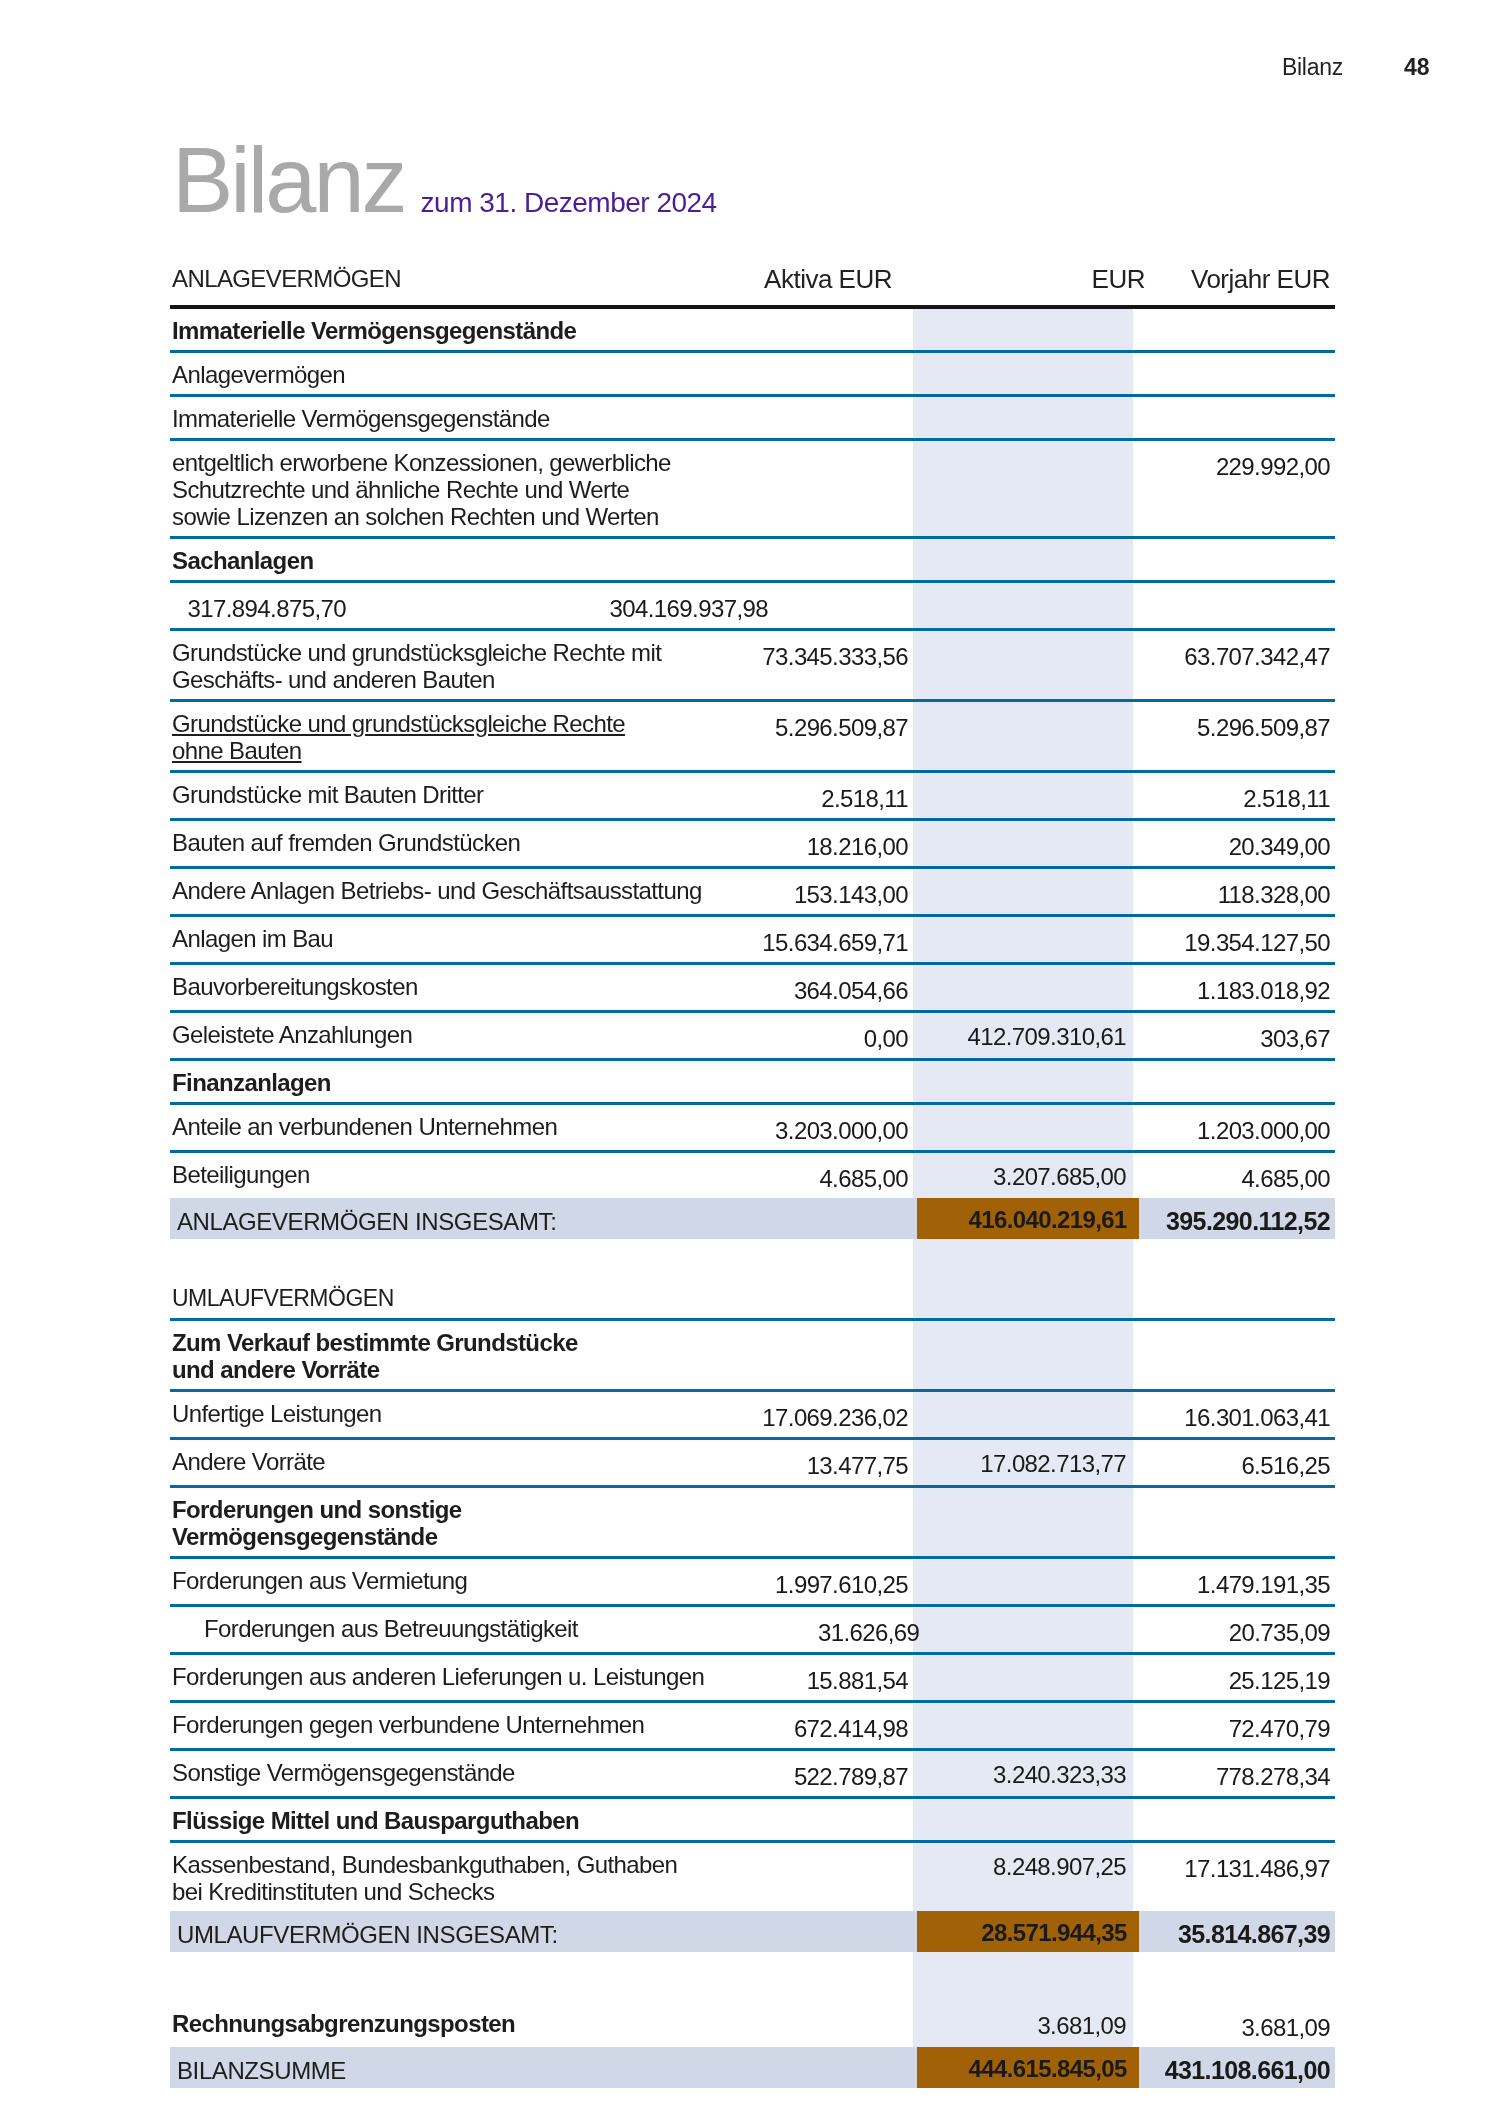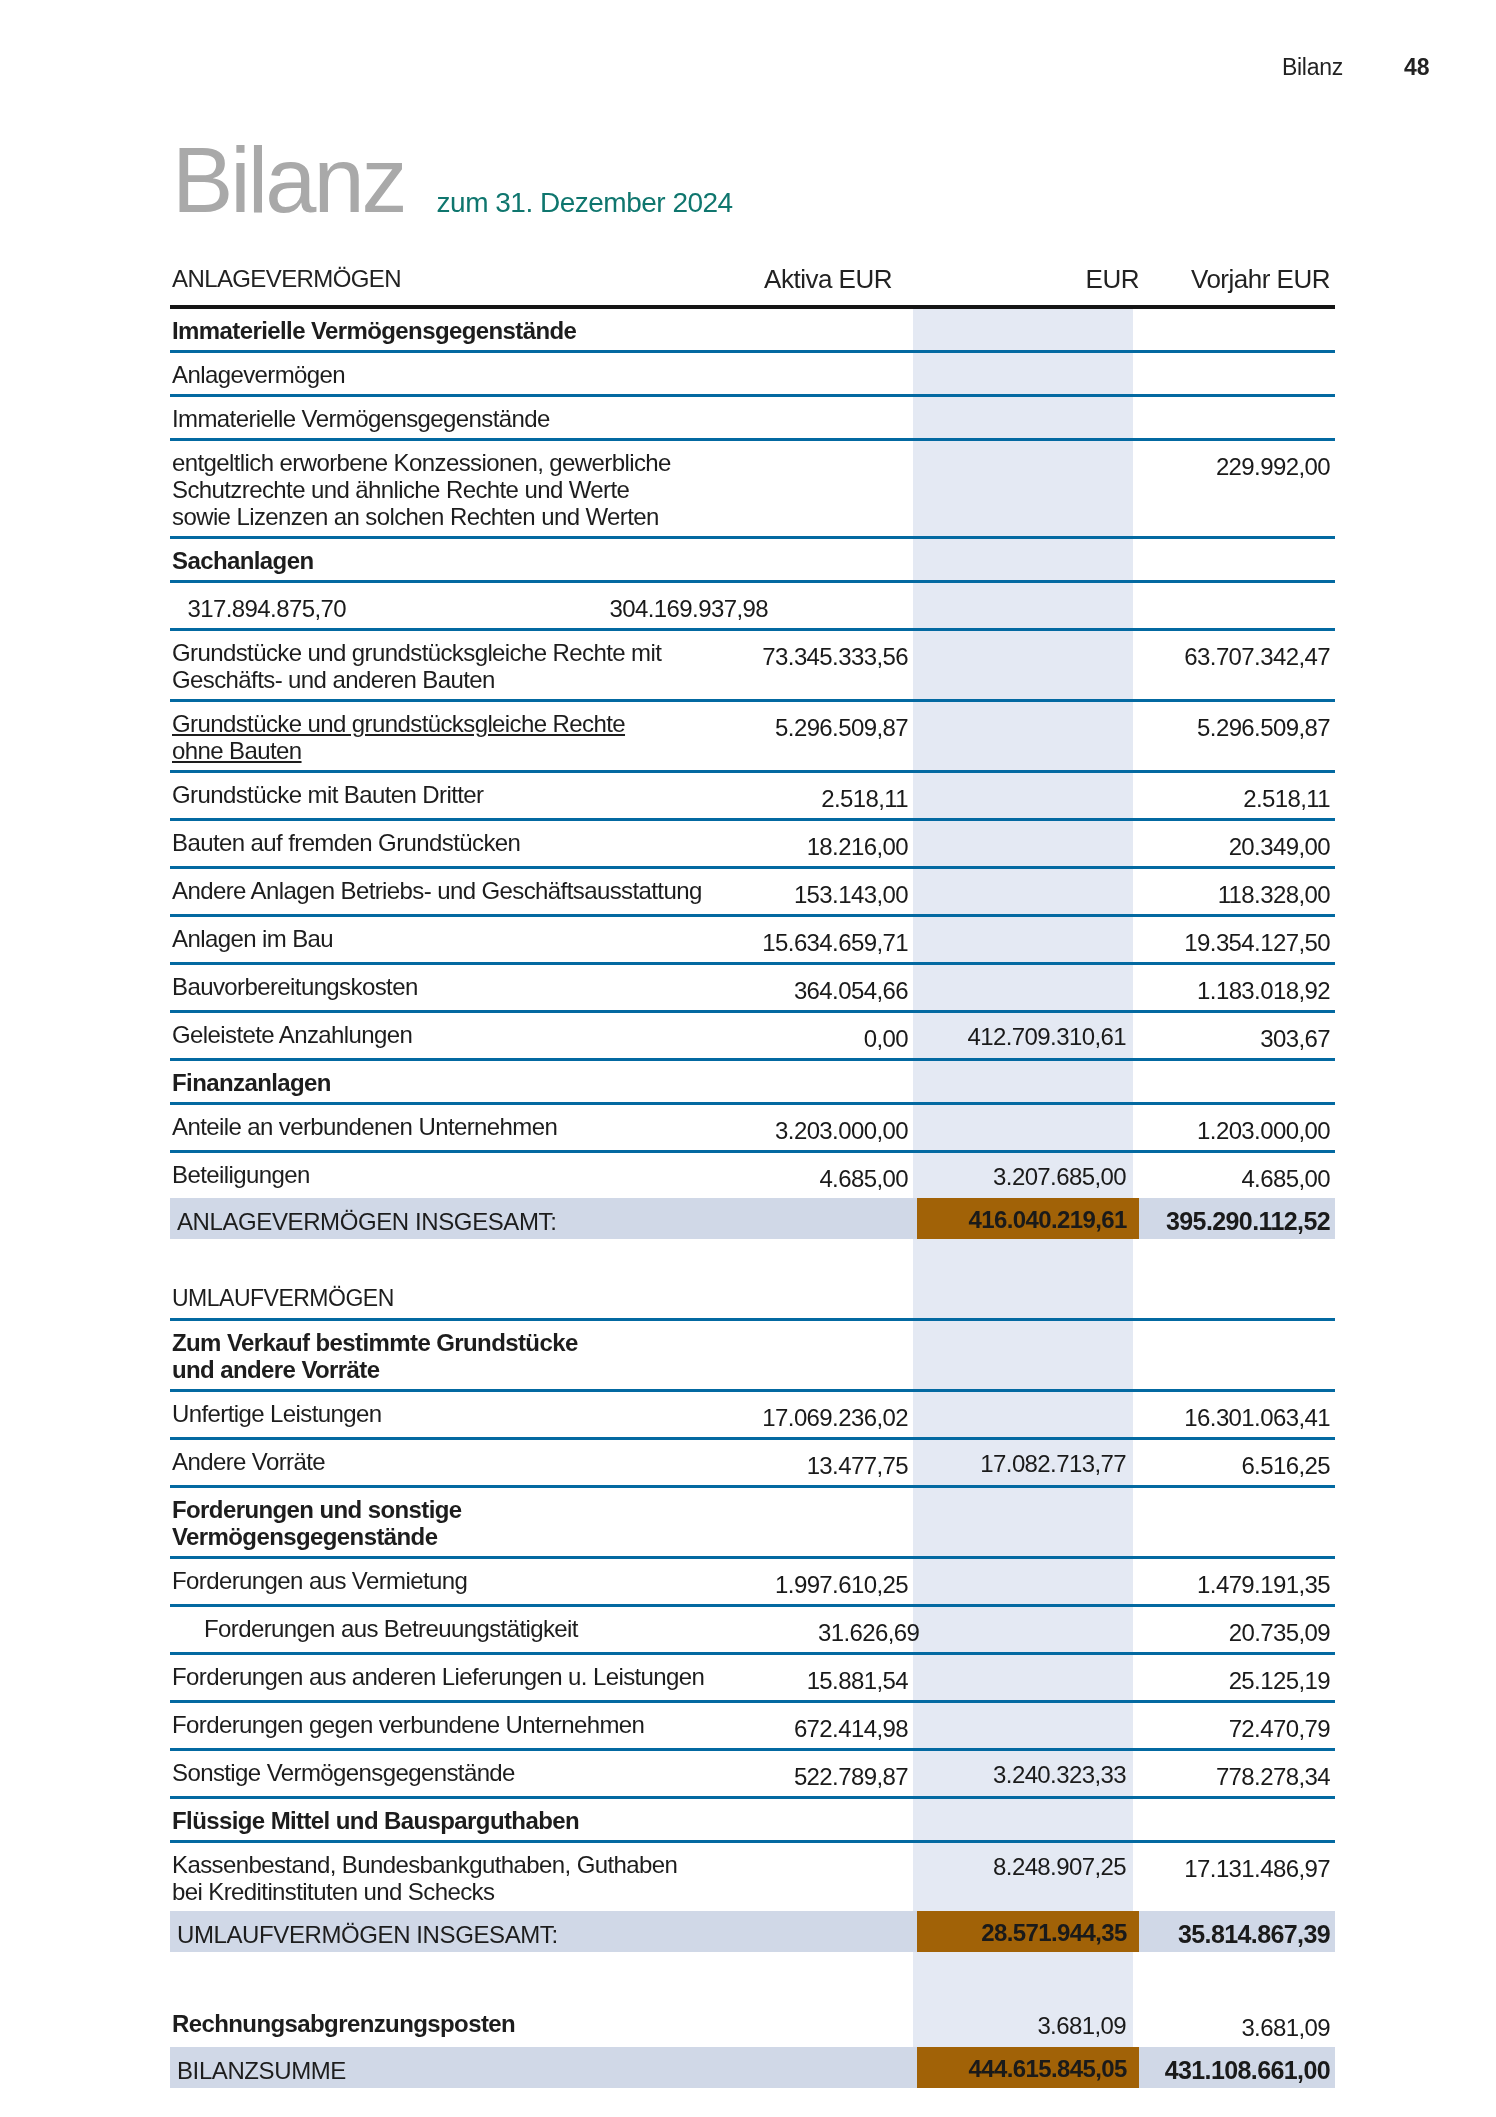--- a/index.html
+++ b/index.html
@@ -17,38 +17,38 @@
   }
   .running-head .page-no {
     position: absolute; left: 1404px; top: 0; font-size: 23px; font-weight: bold; color: #222;
   }
   .title-block { position: absolute; left: 172px; top: 128px; white-space: nowrap; }
   .title-main {
     font-size: 92px; color: #a9a9a9; font-weight: normal; letter-spacing: -3px;
     display: inline-block; vertical-align: baseline;
   }
   .title-sub {
-    font-size: 28px; color: #0f766e; display: inline-block; vertical-align: baseline;
-    margin-left: 32px; letter-spacing: -0.5px;
+    font-size: 28px; color: #4c1d95; display: inline-block; vertical-align: baseline;
+    margin-left: 16px; letter-spacing: -0.5px;
   }
 
   .table-wrap { position: absolute; left: 170px; top: 255px; width: 1165px; }
   
   .col-shade {
     position: absolute; left: 743px; width: 220px; top: 52px; bottom: 0;
     background: #e4e9f3; z-index: 0;
   }
   .header {
     position: relative; height: 50px; border-bottom: 4px solid #151515; z-index: 1;
     font-size: 26px;
   }
   .header .lbl { position: absolute; left: 2px; bottom: 12px; font-size: 24px; letter-spacing: -0.6px; color: #222; }
   .header .c1, .header .c2, .header .c3 { position: absolute; bottom: 10px; text-align: right; color: #222; letter-spacing: -0.5px; }
   .header .c1 { right: 443px; }
-  .header .c2 { right: 196px; }
+  .header .c2 { right: 190px; }
   .header .c3 { right: 5px; }
 
   .row {
     position: relative; z-index: 1; display: flex; align-items: flex-start;
     border-bottom: 3px solid #0369a1;
     font-size: 24px; letter-spacing: -0.6px; line-height: 27px;
     padding: 8px 0 6px 0; box-sizing: border-box;
   }
   .row.noline { border-bottom: none; }
   .row .label { width: 560px; padding-left: 2px; color: #1d1d1d; }

